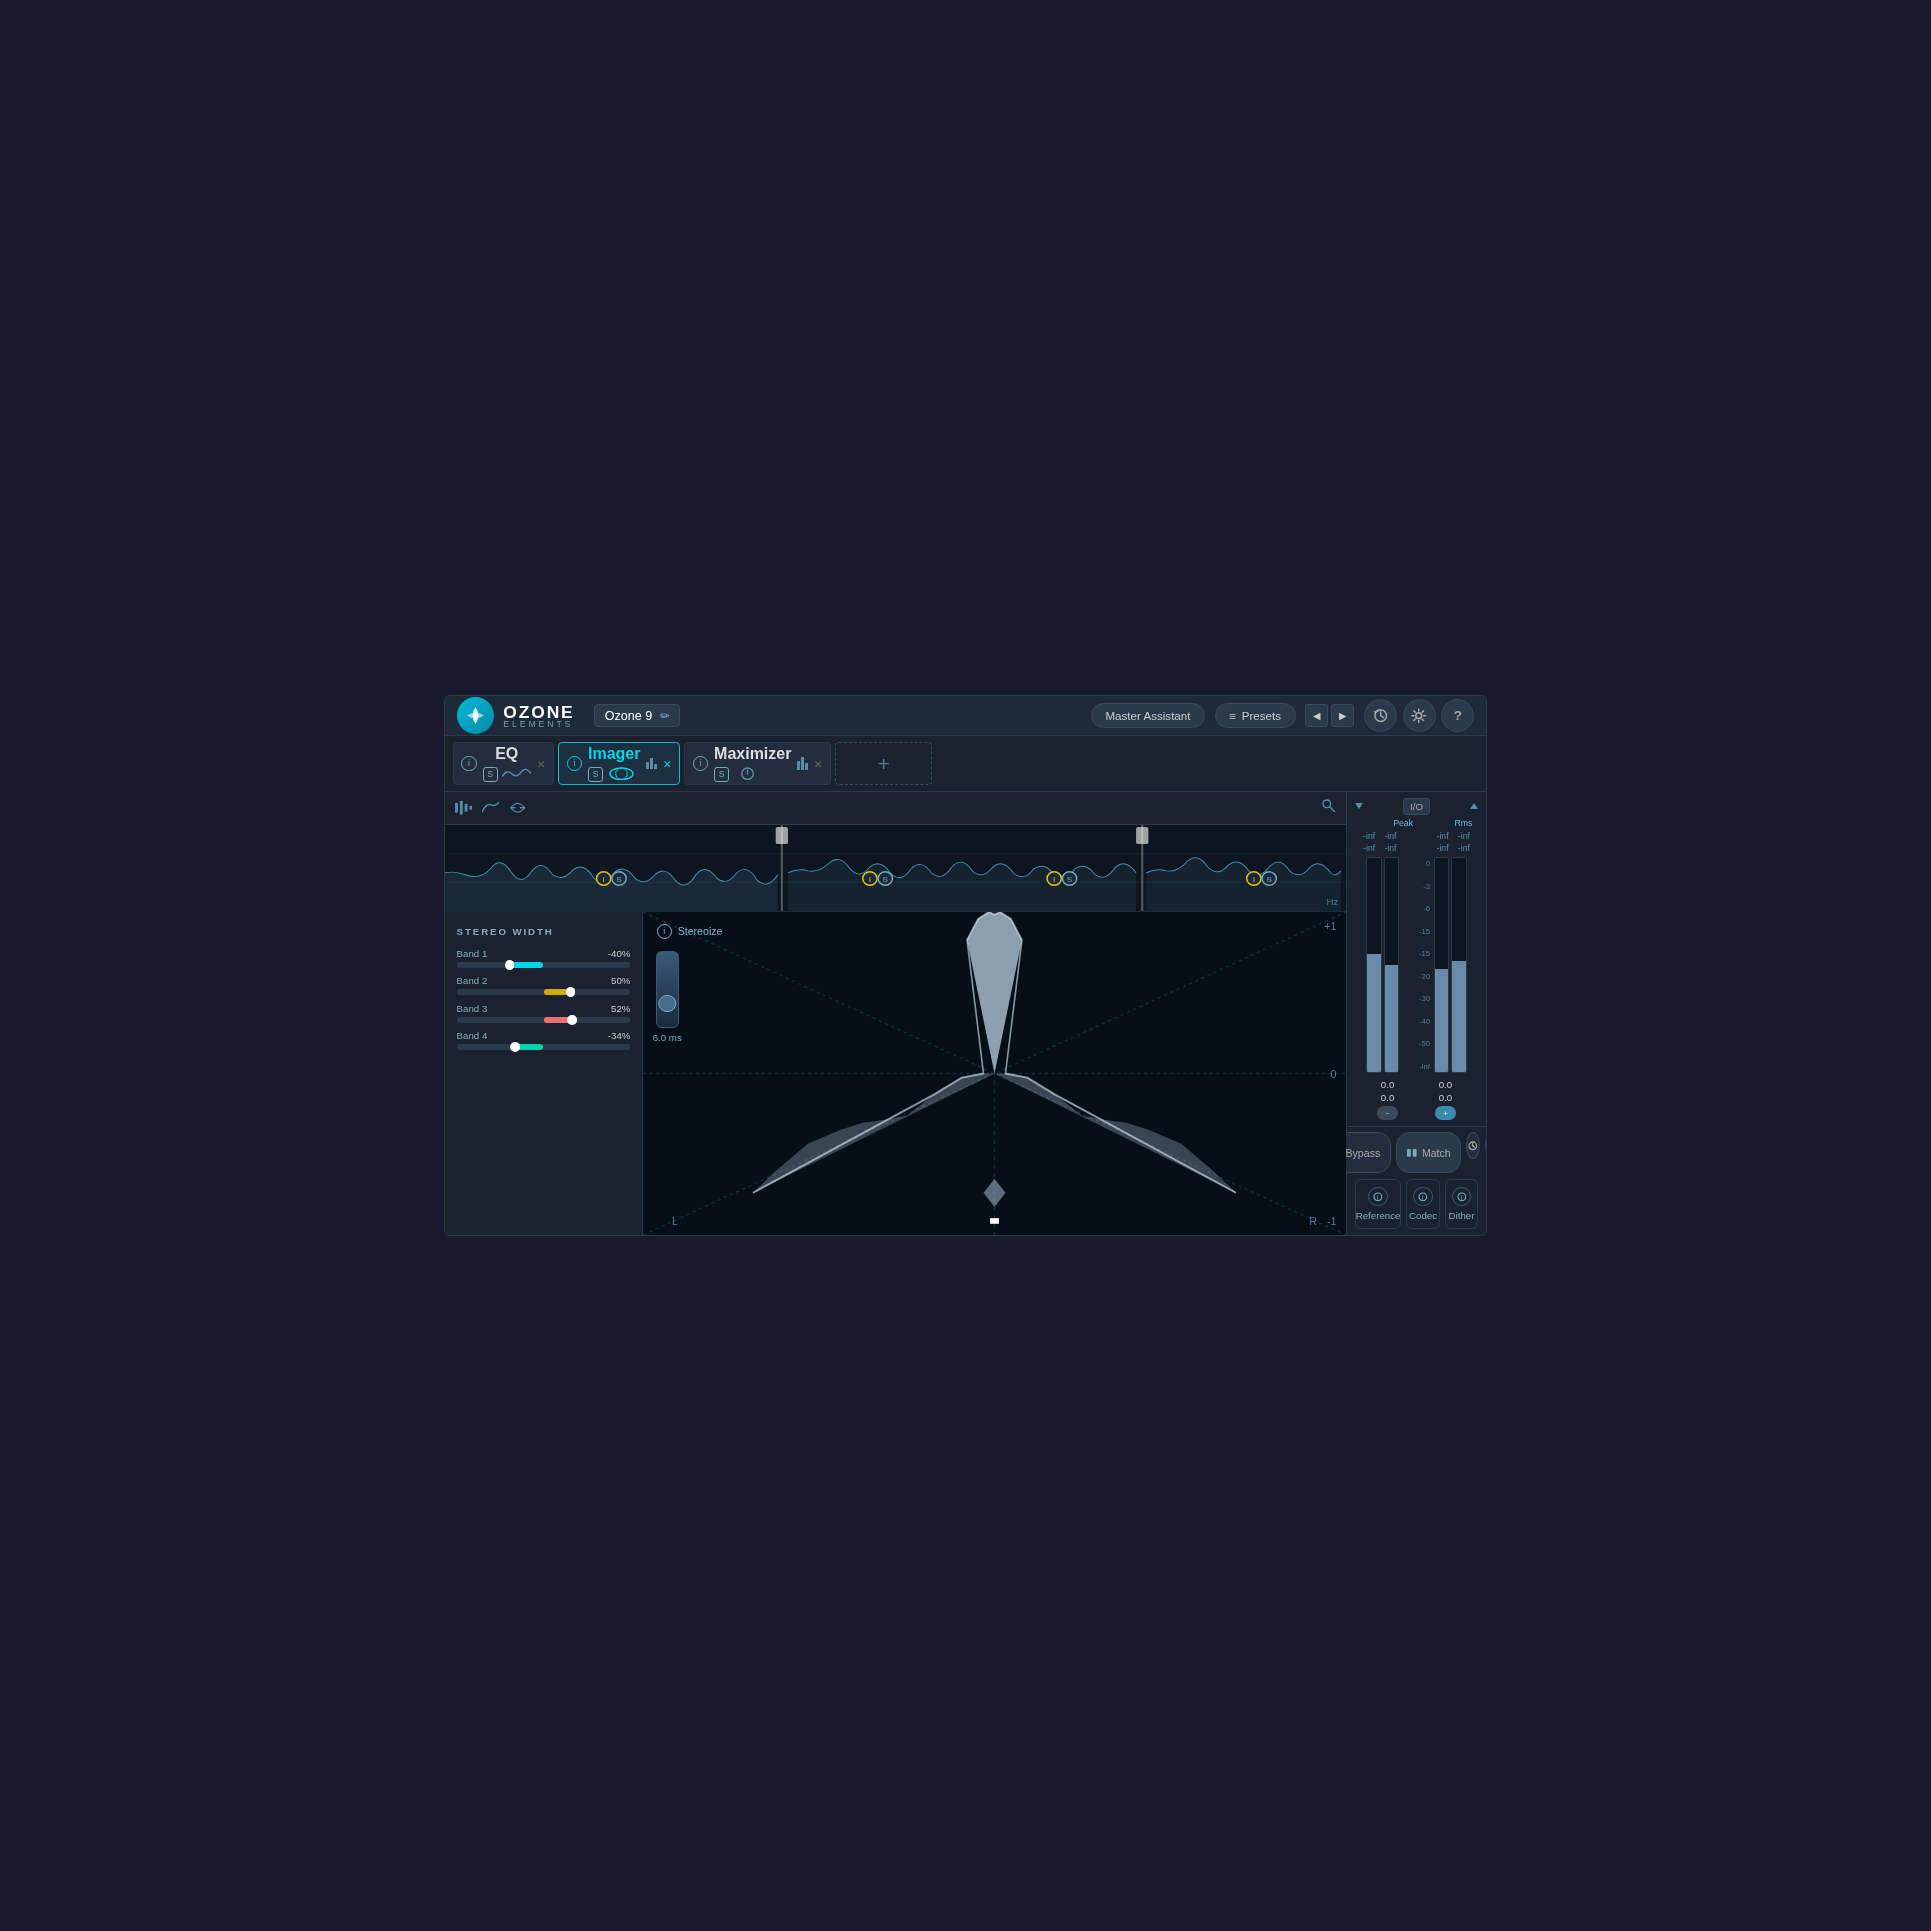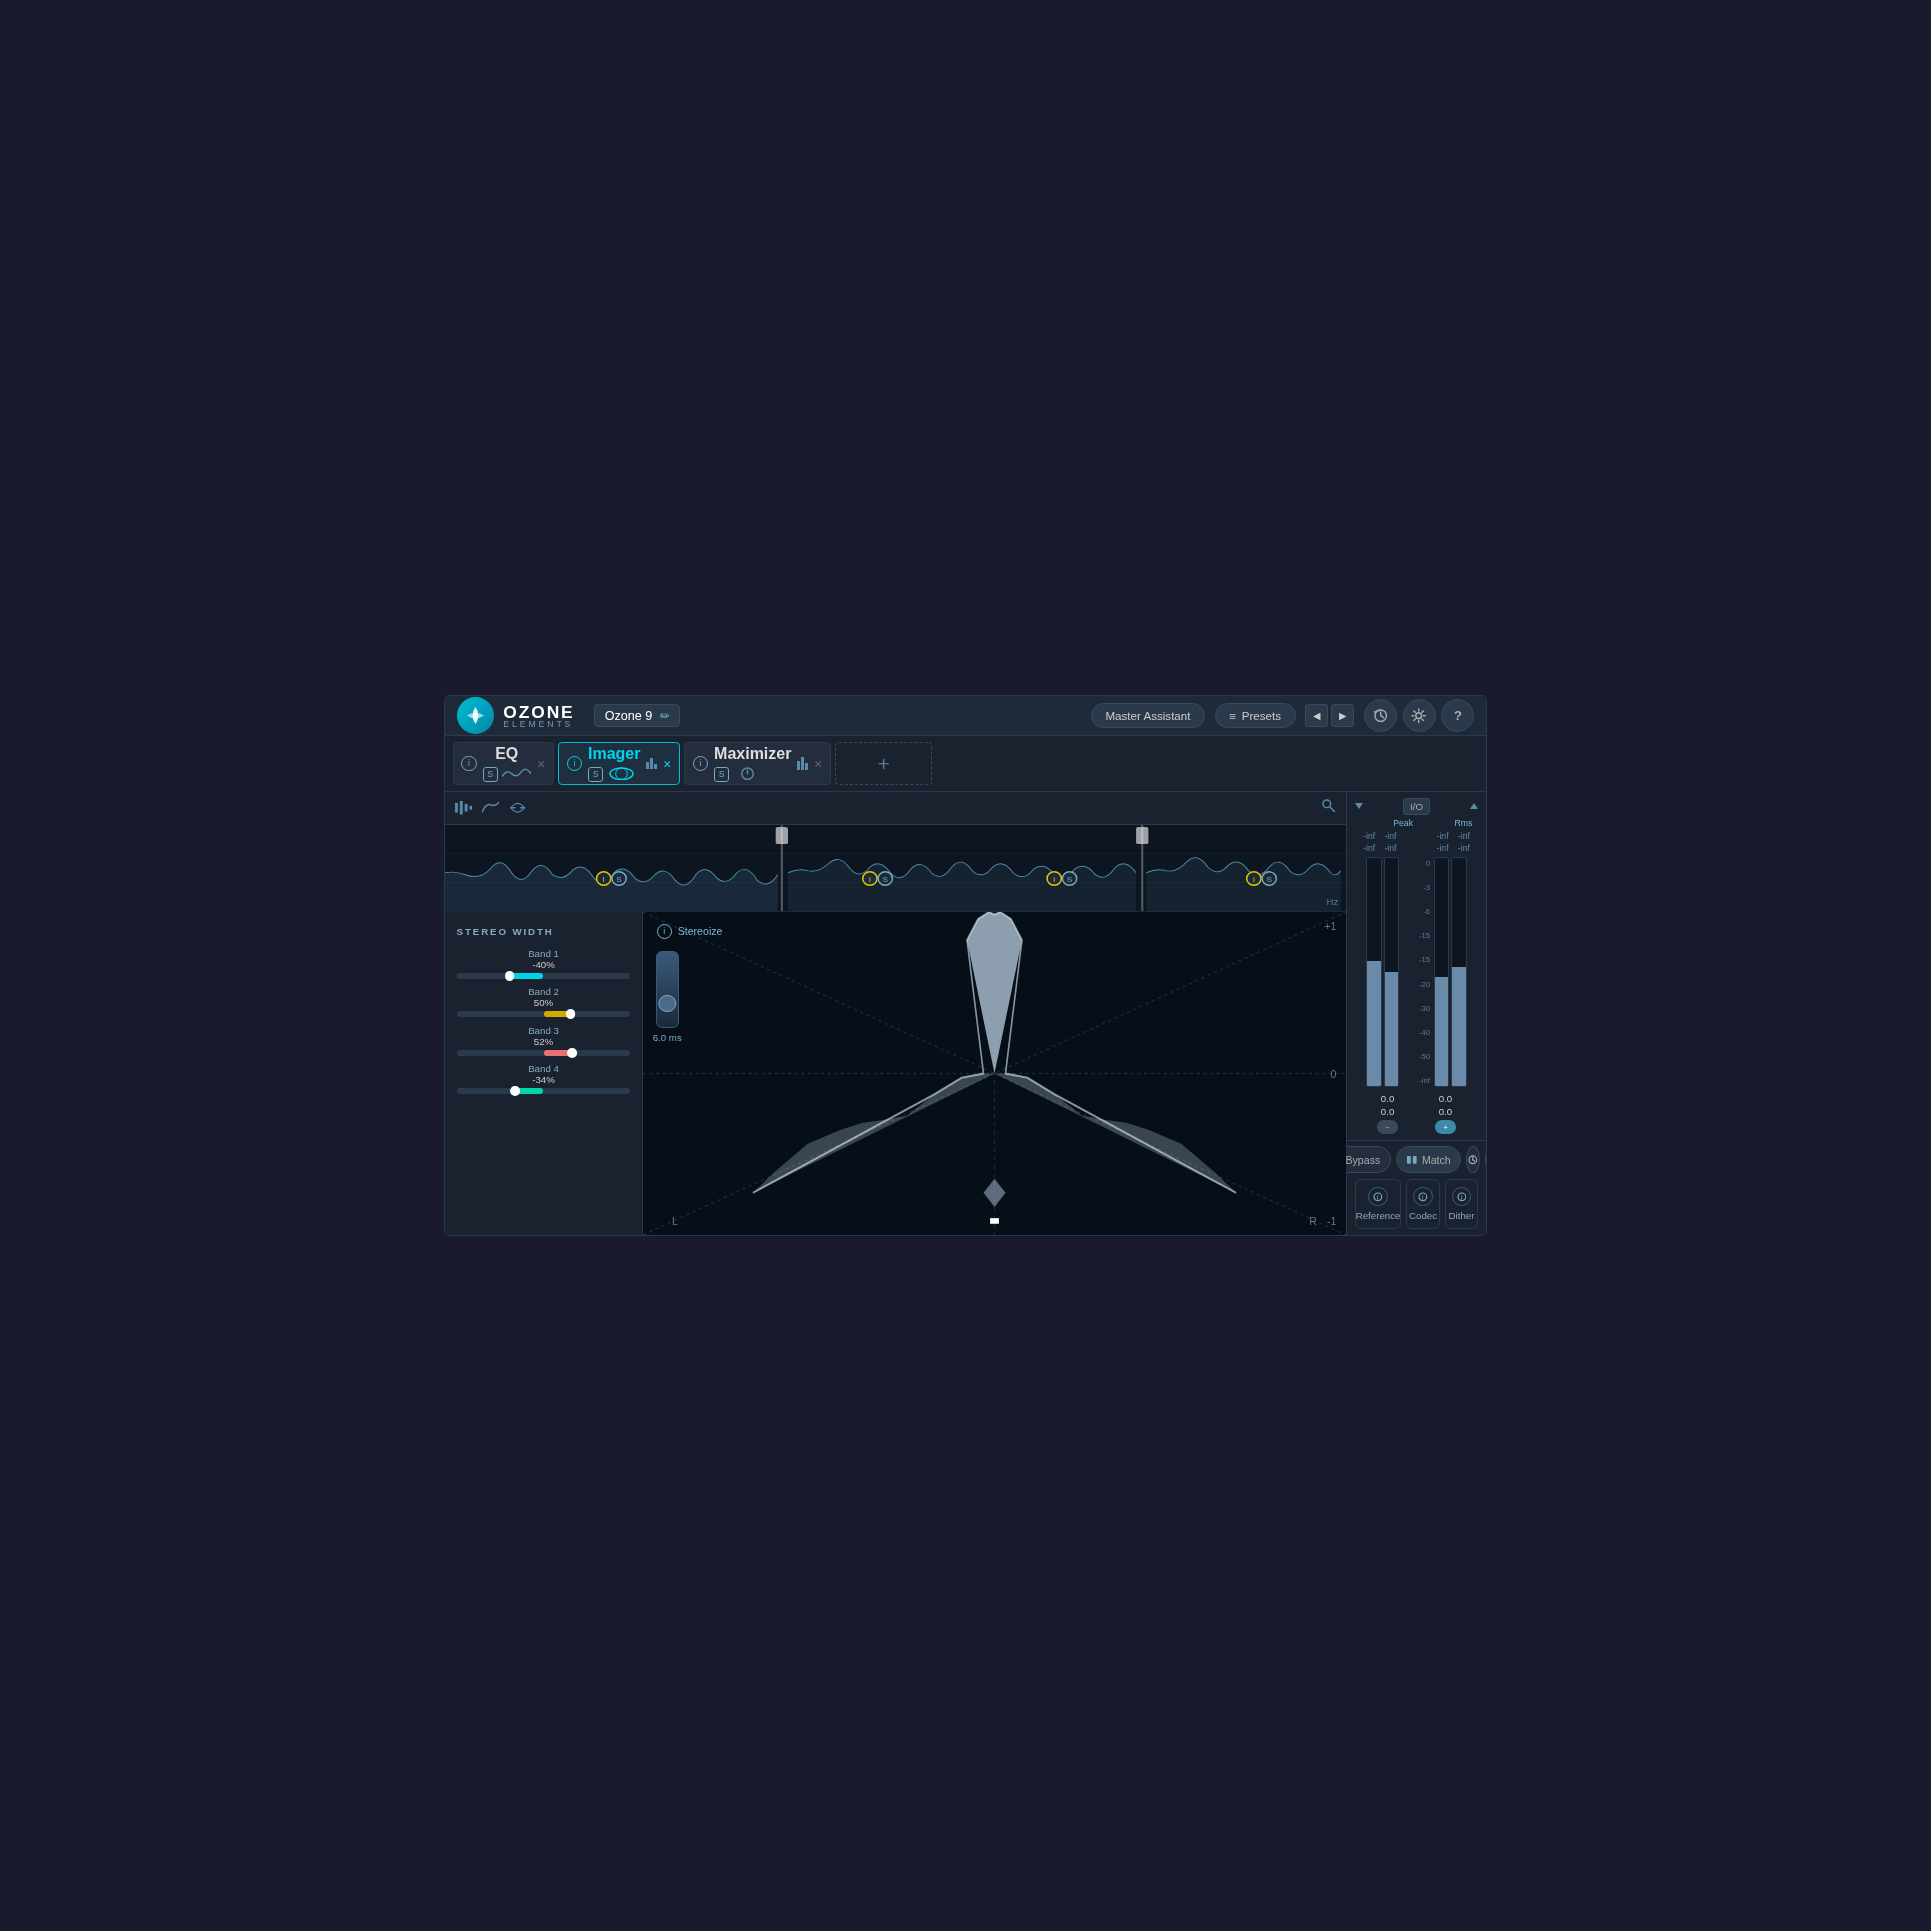--- a/index.html
+++ b/index.html
@@ -309,21 +309,20 @@
       font-weight: bold;
     }
     .band-row {
       margin-bottom: 7.7px;
     }
     .band-label-row {
       display: flex;
       justify-content: space-between;
       align-items: center;
       margin-bottom: 2.9px;
-      flex-direction: column;
     }
     .band-label {
       color: #8aabb8;
       font-size: 9.7px;
     }
     .band-value {
       color: #ccc;
       font-size: 9.7px;
     }
     .band-slider-track {
@@ -546,21 +545,21 @@
       gap: 5.8px;
       border-top: 1px solid #2a3a4a;
       flex-shrink: 0;
     }
     .bottom-btn-row {
       display: flex;
       gap: 4.8px;
       justify-content: center;
     }
     .ctrl-btn {
-      height: 27px;
+      height: 41px;
       border-radius: 13.5px;
       border: 1px solid #3a4a5a;
       background: #232d3e;
       color: #aaa;
       font-size: 10.6px;
       padding: 0 9.7px;
       cursor: pointer;
       display: flex;
       align-items: center;
       gap: 3.9px;

